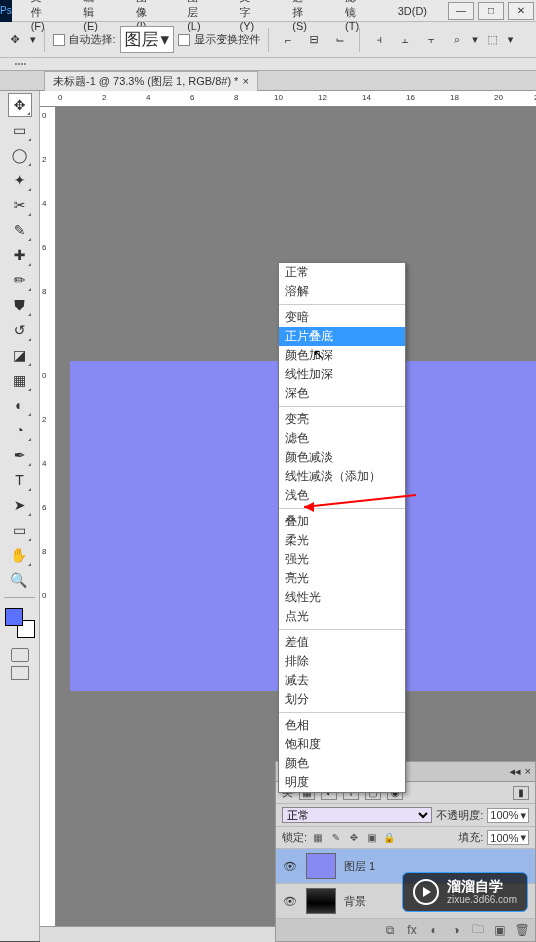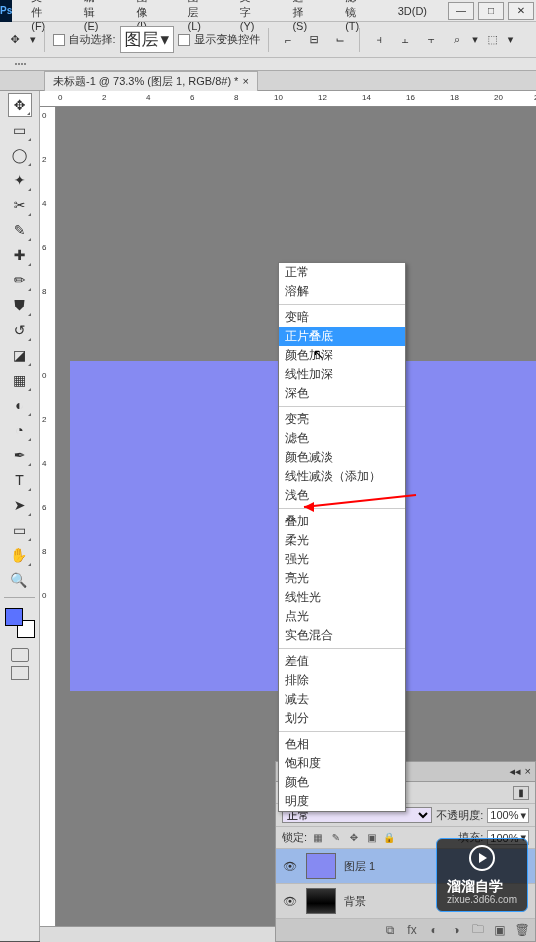--- a/index.html
+++ b/index.html
@@ -1,20 +1,20 @@
 <!DOCTYPE html>
 <html><head>
 <meta charset="utf-8">
 <style>
 * { box-sizing: border-box; margin: 0; padding: 0; font-family: "Microsoft YaHei", sans-serif; }
 body { width: 536px; height: 942px; background: #535353; overflow: hidden; position: relative; font-size: 11px; color: #333; }
 
 
 .menubar { background: #e8e8e8; height: 22px; display: flex; align-items: center; border-bottom: 1px solid #bbb; }
-.ps-logo { width: 28px; height: 22px; background: #001833; color: #5bb0ff; display: flex; align-items: center; justify-content: center; font-weight: bold; font-size: 10px; }
+.ps-logo { width: 28px; height: 22px; background: #001833; color: #5bb0ff; display: flex; align-items: center; justify-content: center; font-weight: normal; font-size: 10px; }
 .menu-item { padding: 3px 19px; cursor: default; }
 .win-controls { margin-left: auto; display: flex; }
 .win-btn { width: 26px; height: 18px; border: 1px solid #999; margin: 1px 2px; background: #eee; display: flex; align-items: center; justify-content: center; font-size: 10px; }
 
 
 .options-bar { background: #e4e4e4; height: 36px; border-bottom: 1px solid #bbb; display: flex; align-items: center; padding: 0 4px; gap: 4px; }
 .opt-icon { width: 22px; height: 22px; display: flex; align-items: center; justify-content: center; border: 1px solid transparent; }
 .dropdown-sel { border: 1px solid #999; background: #fff; padding: 1px 4px; font-size: 17px; display: flex; align-items: center; gap: 2px; }
 .divider { width: 1px; height: 24px; background: #bbb; margin: 0 4px; }
 .checkbox { width: 12px; height: 12px; border: 1px solid #888; background: #fff; }
@@ -74,21 +74,21 @@
 .layer-list { background:#d4d4d4; }
 .layer-row { display:flex; align-items:center; padding:4px 6px; gap:8px; border-bottom:1px solid #bbb; }
 .layer-row.selected { background:#9bb9e8; }
 .eye { width:16px; height:14px; display:flex; align-items:center; justify-content:center; }
 .layer-thumb { width:30px; height:26px; border:1px solid #666; background:#868af2; }
 .layer-thumb.bg { background: linear-gradient(180deg,#333 0%,#000 60%,#333 100%); }
 .layer-footer { display:flex; justify-content:flex-end; gap:8px; padding:4px 6px; background:#c8c8c8; font-size:12px; color:#555; }
 .footer-ico { width:14px; height:14px; display:flex; align-items:center; justify-content:center; }
 
 
-.watermark { position:absolute; bottom:30px; right:8px; background:rgba(0,0,0,.7); border:1px solid #3aa0ff; border-radius:6px; padding:6px 10px; display:flex; align-items:center; gap:8px; color:#fff; z-index:30;flex-direction:column; }
+.watermark { position:absolute; bottom:30px; right:8px; background:rgba(0,0,0,.7); border:1px solid #3aa0ff; border-radius:6px; padding:6px 10px; display:flex; align-items:center; gap:8px; color:#fff; z-index:30; }
 .wm-play { width:26px; height:26px; border:2px solid #fff; border-radius:50%; display:flex; align-items:center; justify-content:center; }
 .wm-play::after { content:''; border-left:8px solid #fff; border-top:5px solid transparent; border-bottom:5px solid transparent; margin-left:2px; }
 .wm-text { display:flex; flex-direction:column; line-height:1.1; }
 .wm-brand { font-size:14px; font-weight:bold; }
 .wm-url { font-size:10px; color:#ccc; }
 
 
 .statusbar { position:absolute; bottom:0; left:40px; right:0; height:16px; background:#dcdcdc; border-top:1px solid #999; font-size:10px; display:flex; align-items:center; padding:0 6px; gap: 20px; z-index:4;}
 </style>
 </head>
@@ -234,21 +234,20 @@
   <div class="item">颜色减淡</div>
   <div class="item">线性减淡（添加）</div>
   <div class="item">浅色</div>
   <div class="sep"></div>
   <div class="item">叠加</div>
   <div class="item">柔光</div>
   <div class="item">强光</div>
   <div class="item">亮光</div>
   <div class="item">线性光</div>
   <div class="item">点光</div>
-  <div class="item">实色混合</div>
   <div class="sep"></div>
   <div class="item">差值</div>
   <div class="item">排除</div>
   <div class="item">减去</div>
   <div class="item">划分</div>
   <div class="sep"></div>
   <div class="item">色相</div>
   <div class="item">饱和度</div>
   <div class="item">颜色</div>
   <div class="item">明度</div>

